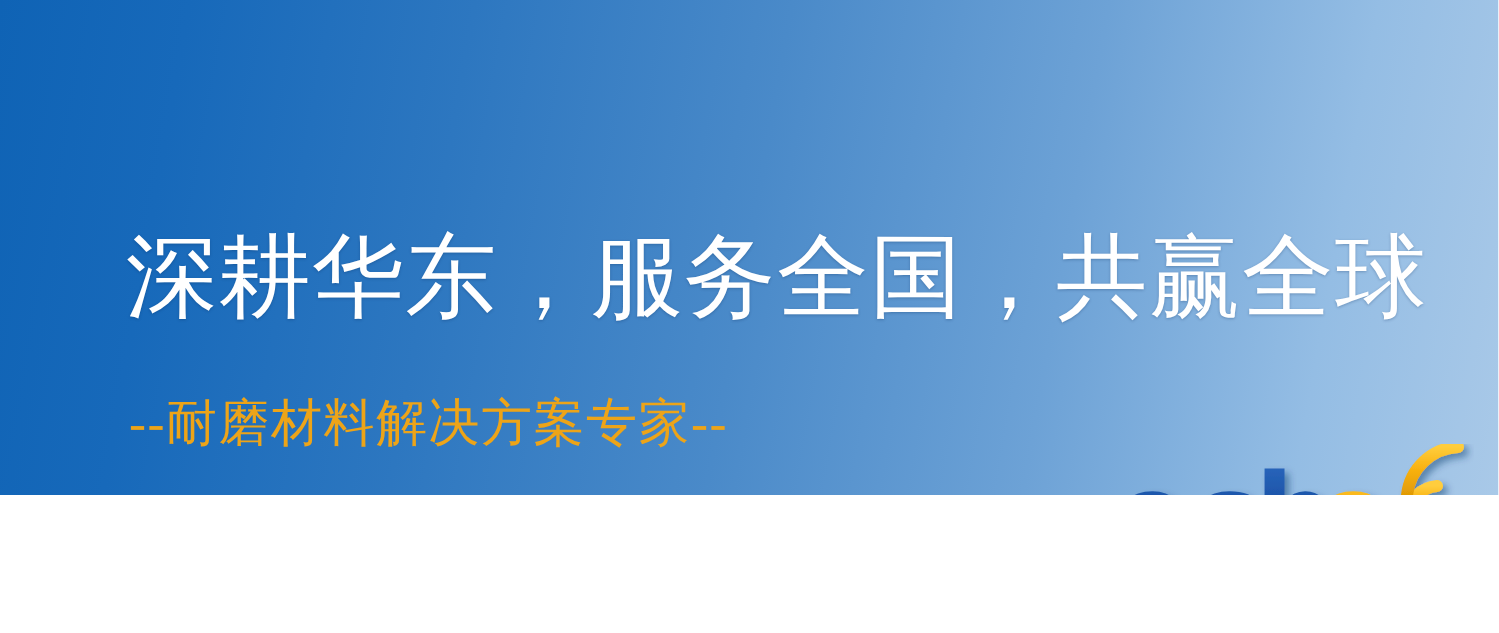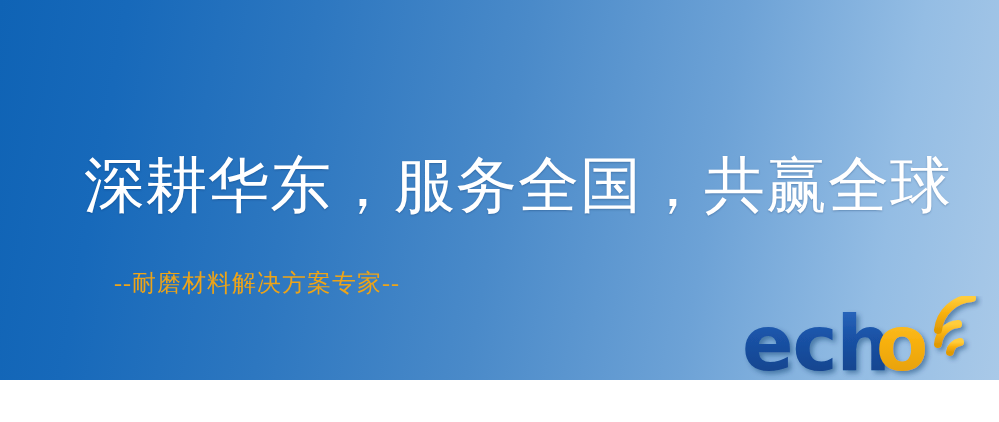--- a/index.html
+++ b/index.html
@@ -3,21 +3,21 @@
 <meta charset="utf-8">
 <style>
   html, body {
     margin: 0;
     padding: 0;
     background: #ffffff;
   }
   .banner {
     position: relative;
     width: 999px;
-    height: 380px;
+    height: 330px;
     overflow: hidden;
     background: linear-gradient(100deg,
         #0f63b5 0%,
         #1769ba 12%,
         #2d77c0 30%,
         #4a8ac9 50%,
         #6da2d6 70%,
         #94bde4 87%,
         #a9c9e8 100%);
     font-family: "Liberation Sans", sans-serif;
@@ -37,25 +37,24 @@
     text-shadow: 0 1px 2px rgba(0, 36, 82, 0.28);
   }
 
   
   .subtitle {
     position: absolute;
     left: 86px;
     top: 266px;
     color: #eda418;
     font-family: "Liberation Serif", "DejaVu Serif", serif;
-    font-size: 24px;
+    font-size: 34px;
     line-height: 34px;
     letter-spacing: 1px;
     white-space: nowrap;
-    margin-left: 28px;
   }
 
   
   .logo {
     position: absolute;
     left: 742px;
     top: 296px;
     width: 252px;
     height: 124px;
   }

